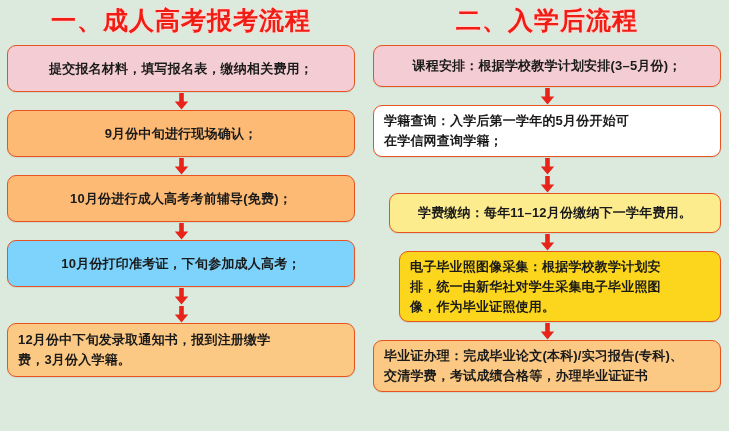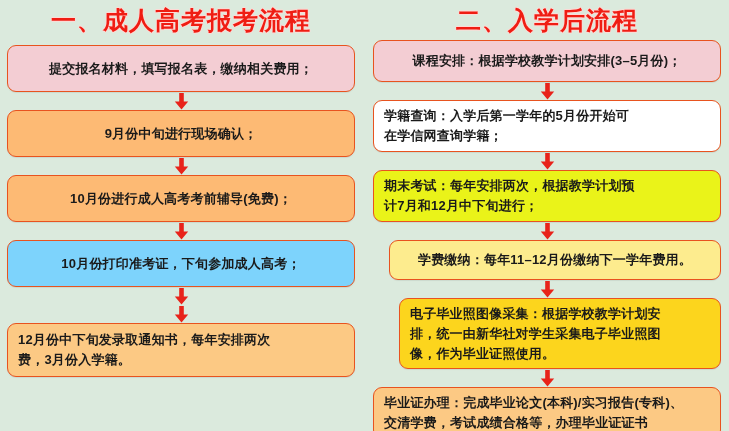--- a/index.html
+++ b/index.html
@@ -111,41 +111,39 @@
       <div class="arrow">
         <svg width="15" height="17" viewBox="0 0 15 17">
           <path d="M5.2 0 H9.8 V8.4 H14.2 L7.5 16.6 L0.8 8.4 H5.2 Z" fill="#e8231a"></path>
         </svg>
       </div>
       <div class="arrow">
         <svg width="15" height="17" viewBox="0 0 15 17">
           <path d="M5.2 0 H9.8 V8.4 H14.2 L7.5 16.6 L0.8 8.4 H5.2 Z" fill="#e8231a"></path>
         </svg>
       </div>
-      <div class="step-box lead" style="background: rgb(252, 201, 132); border-color: rgb(232, 83, 31); height: 54px; flex: 0 0 54px;">12月份中下旬发录取通知书，每年安排两次
+      <div class="step-box lead" style="background: rgb(252, 201, 132); border-color: rgb(232, 83, 31); height: 54px; flex: 0 0 54px;">12月份中下旬发录取通知书，报到注册缴学
 费，3月份入学籍。</div>
       <div class="spacer"></div>
     </div>
     <div class="column right">
       <div class="col-title">二、入学后流程</div>
       <div class="step-box center" style="background: rgb(243, 205, 211); border-color: rgb(232, 83, 31); height: 42px; flex: 0 0 42px;">课程安排：根据学校教学计划安排(3–5月份)；</div>
       <div class="arrow">
         <svg width="15" height="17" viewBox="0 0 15 17">
           <path d="M5.2 0 H9.8 V8.4 H14.2 L7.5 16.6 L0.8 8.4 H5.2 Z" fill="#e8231a"></path>
         </svg>
       </div>
       <div class="step-box lead" style="background: #ffffff; border-color: rgb(232, 83, 31); height: 52px; flex: 0 0 52px;">学籍查询：入学后第一学年的5月份开始可
 在学信网查询学籍；</div>
       <div class="arrow">
         <svg width="15" height="17" viewBox="0 0 15 17">
           <path d="M5.2 0 H9.8 V8.4 H14.2 L7.5 16.6 L0.8 8.4 H5.2 Z" fill="#e8231a"></path>
         </svg>
       </div>
-      <div class="step-box lead" style="background: rgb(234, 243, 25); border-color: rgb(232, 83, 31); height: 52px; flex: 0 0 52px;">期末考试：每年安排两次，根据教学计划预
-计7月和12月中下旬进行；</div>
       <div class="arrow">
         <svg width="15" height="17" viewBox="0 0 15 17">
           <path d="M5.2 0 H9.8 V8.4 H14.2 L7.5 16.6 L0.8 8.4 H5.2 Z" fill="#e8231a"></path>
         </svg>
       </div>
       <div class="step-box center" style="background: rgb(253, 236, 142); border-color: rgb(232, 83, 31); height: 40px; flex: 0 0 40px; margin-left: 16px;">学费缴纳：每年11–12月份缴纳下一学年费用。</div>
       <div class="arrow">
         <svg width="15" height="17" viewBox="0 0 15 17">
           <path d="M5.2 0 H9.8 V8.4 H14.2 L7.5 16.6 L0.8 8.4 H5.2 Z" fill="#e8231a"></path>
         </svg>

